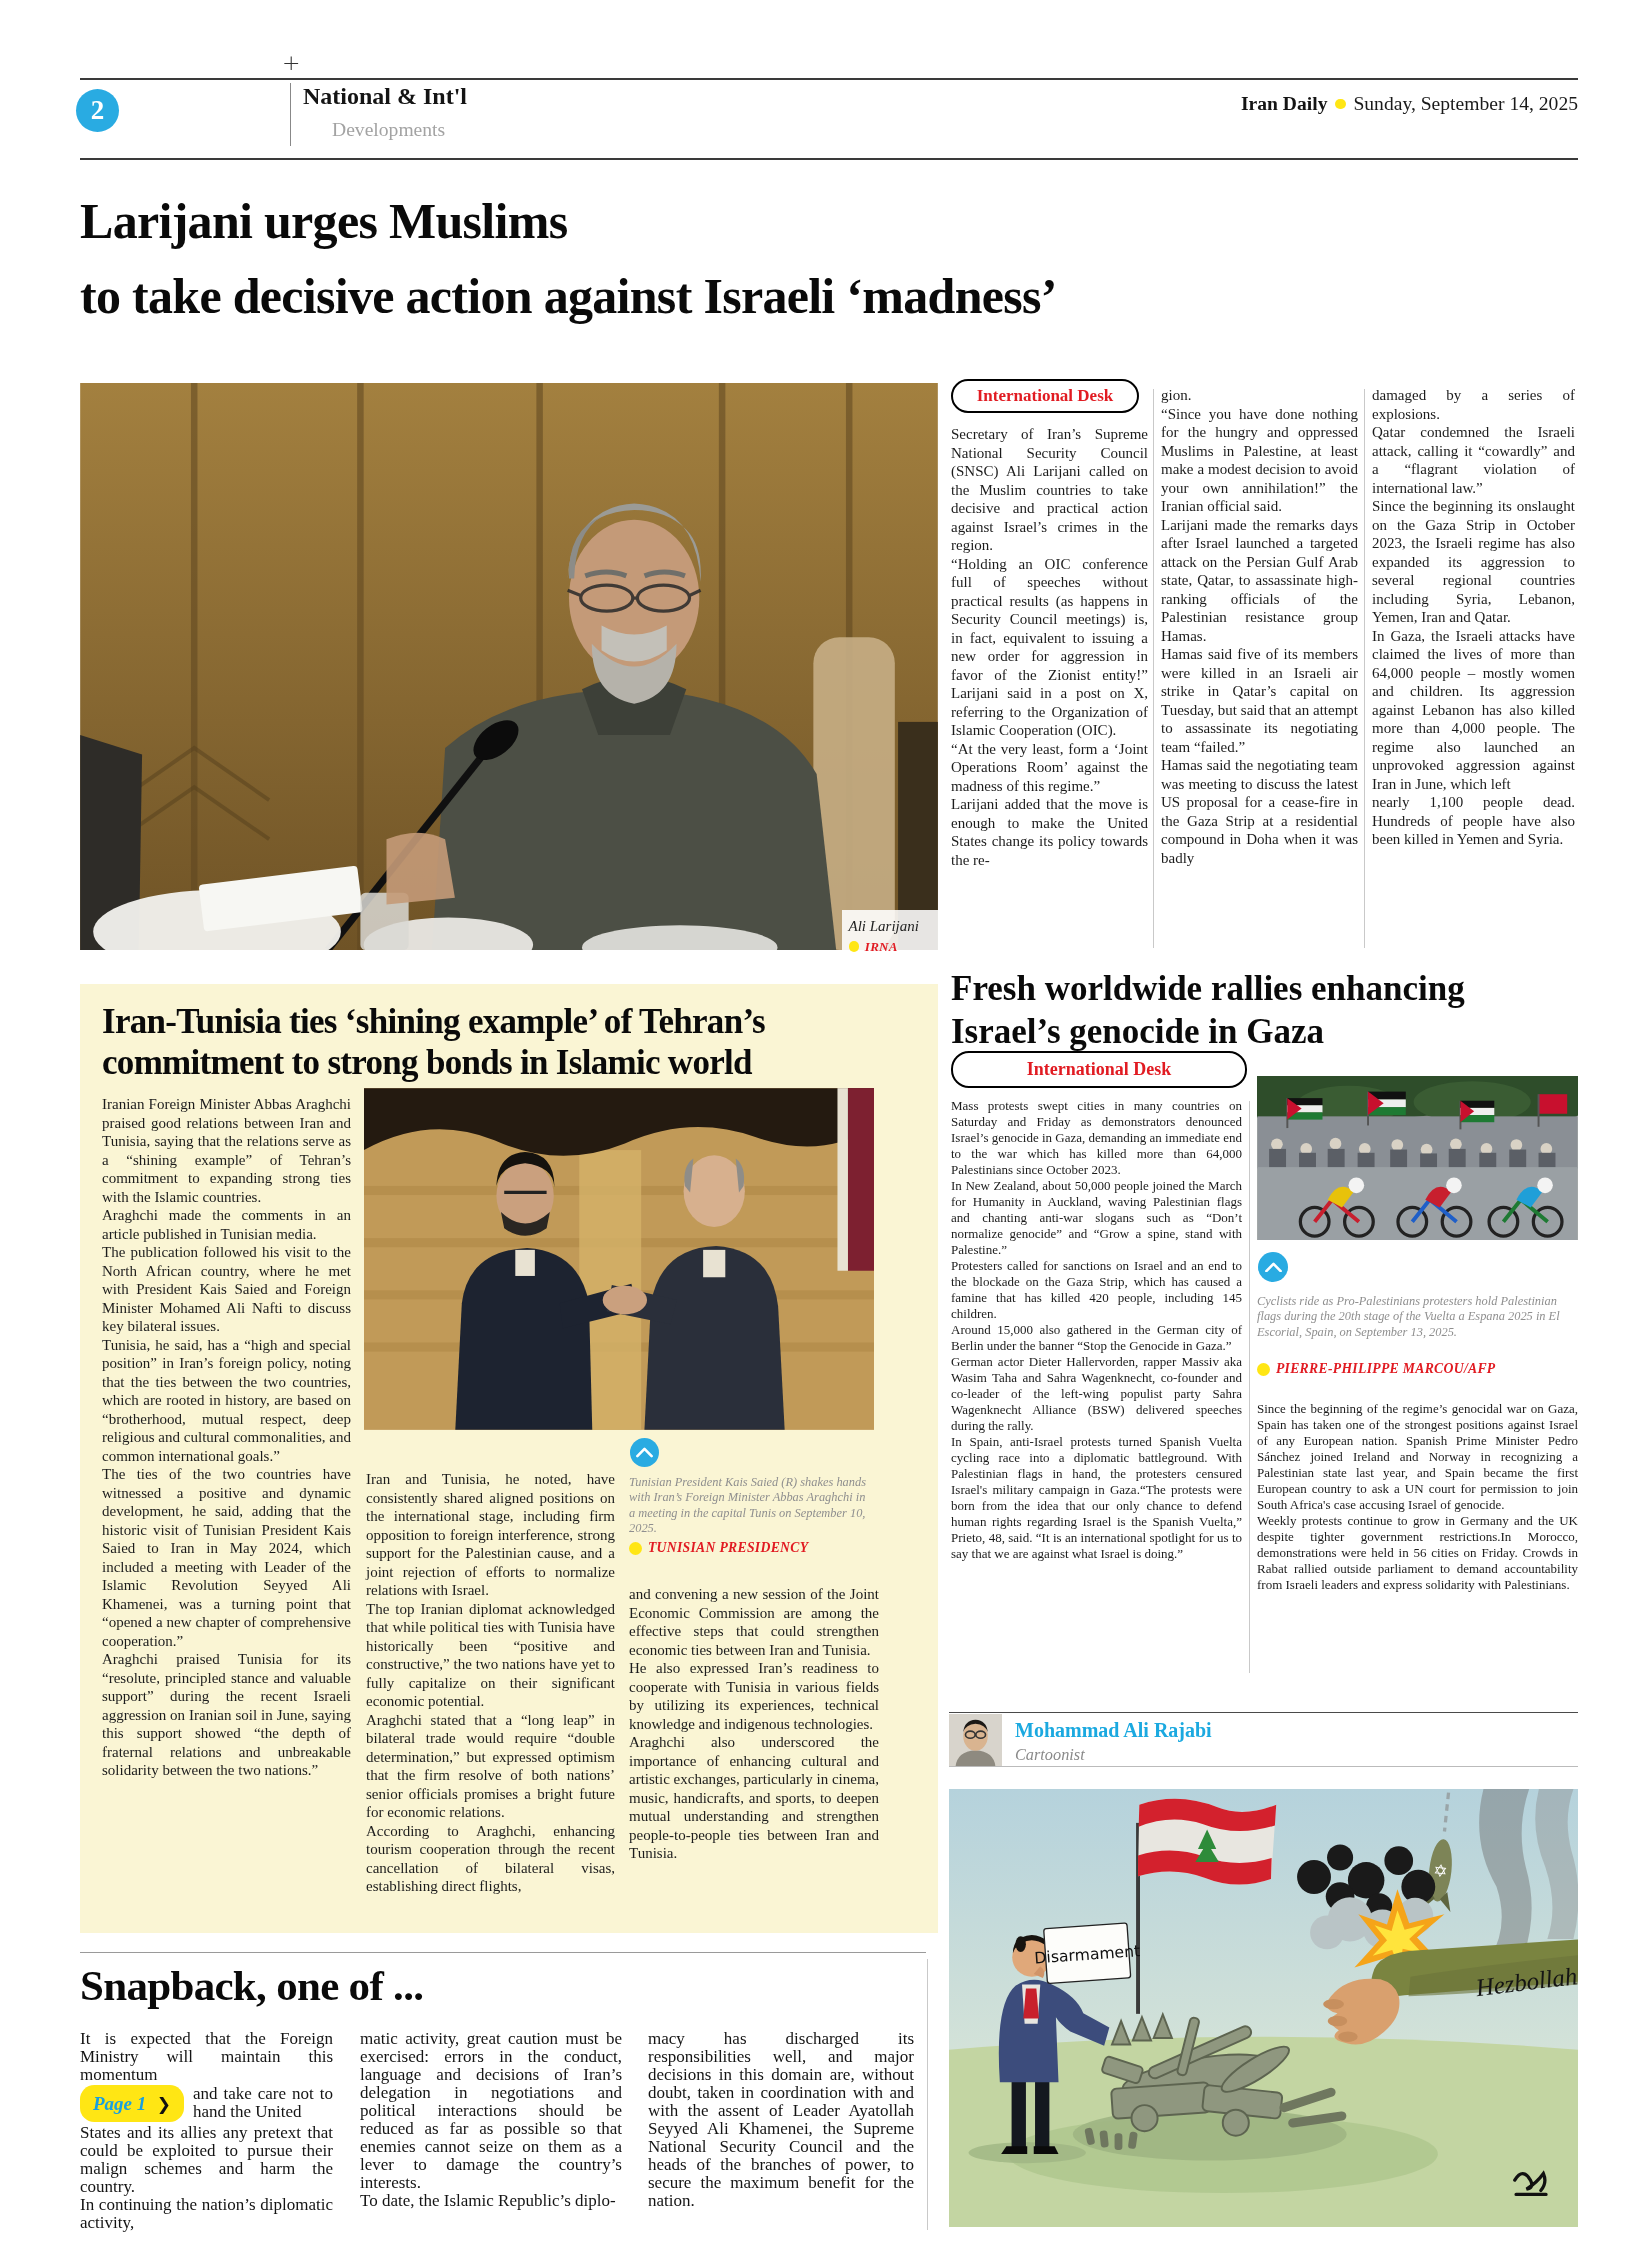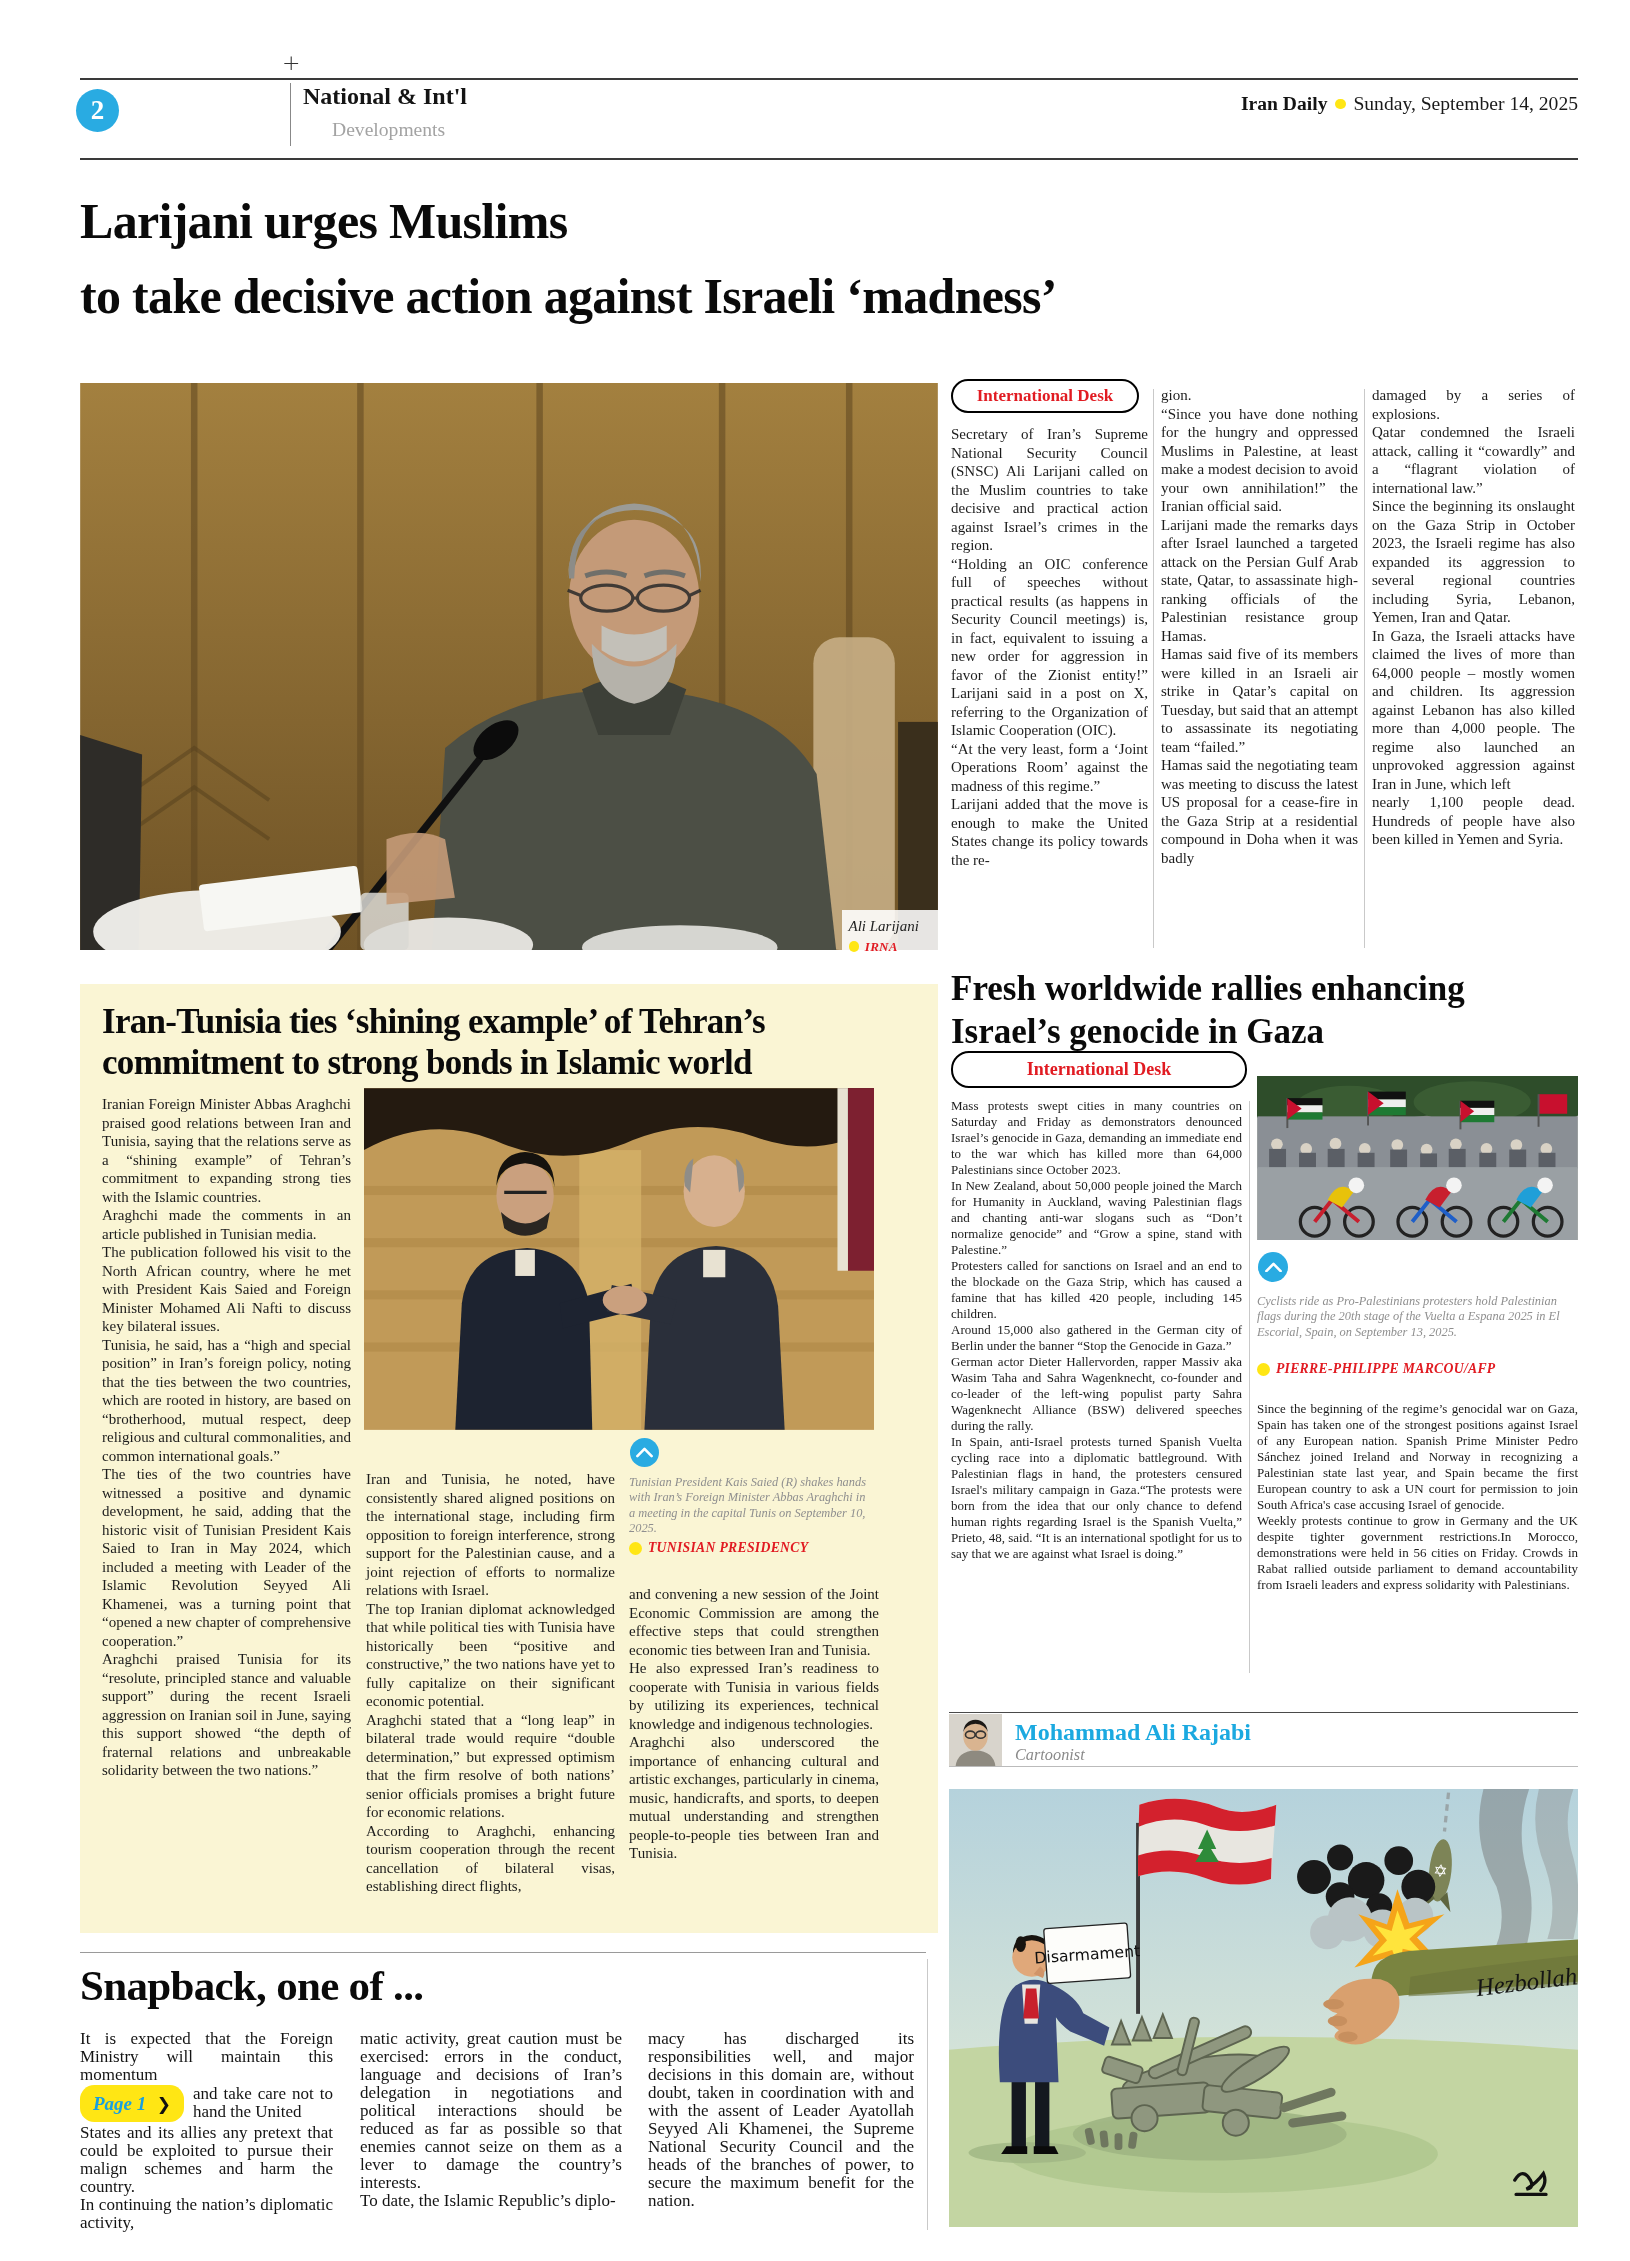--- a/index.html
+++ b/index.html
@@ -306,21 +306,21 @@
     <rect width="82" height="82" fill="#d8d4cc"></rect>
     <path d="M10 82 Q12 58 41 56 Q70 58 72 82 Z" fill="#8e8a80"></path>
     <ellipse cx="41" cy="34" rx="19" ry="23" fill="#d9b490"></ellipse>
     <path d="M22 28 Q24 10 41 9 Q58 10 60 28 Q56 16 41 15 Q26 16 22 28 Z" fill="#1c1916"></path>
     <g stroke="#333" stroke-width="2.5" fill="none">
         <ellipse cx="33" cy="32" rx="7.5" ry="5.5"></ellipse>
         <ellipse cx="49" cy="32" rx="7.5" ry="5.5"></ellipse>
         <line x1="40" y1="32" x2="42" y2="32"></line>
       </g>
   </svg>
-  <div class="abs" style="left:1015px;top:1719px;font-size:24px;font-weight:bold;color:#1ba9e0;">Mohammad Ali Rajabi</div>
+  <div class="abs" style="left:1015px;top:1719px;font-size:20px;font-weight:bold;color:#1ba9e0;">Mohammad Ali Rajabi</div>
   <div class="abs" style="left:1015px;top:1745px;font-size:16.3px;font-style:italic;color:#8a8a8a;">Cartoonist</div>
   <div class="abs" style="left:949px;top:1766px;width:629px;height:0.7px;background:#bbb;"></div>
 
   <svg class="abs" style="left:949px;top:1789px;" width="629" height="438" viewBox="0 0 965 672">
     <defs>
       <linearGradient id="sky" x1="0" y1="0" x2="0" y2="1">
         <stop offset="0" stop-color="#b5d2dc"></stop>
           <stop offset="0.6" stop-color="#d3e2d8"></stop>
           <stop offset="1" stop-color="#cdddb4"></stop>
       </linearGradient>

